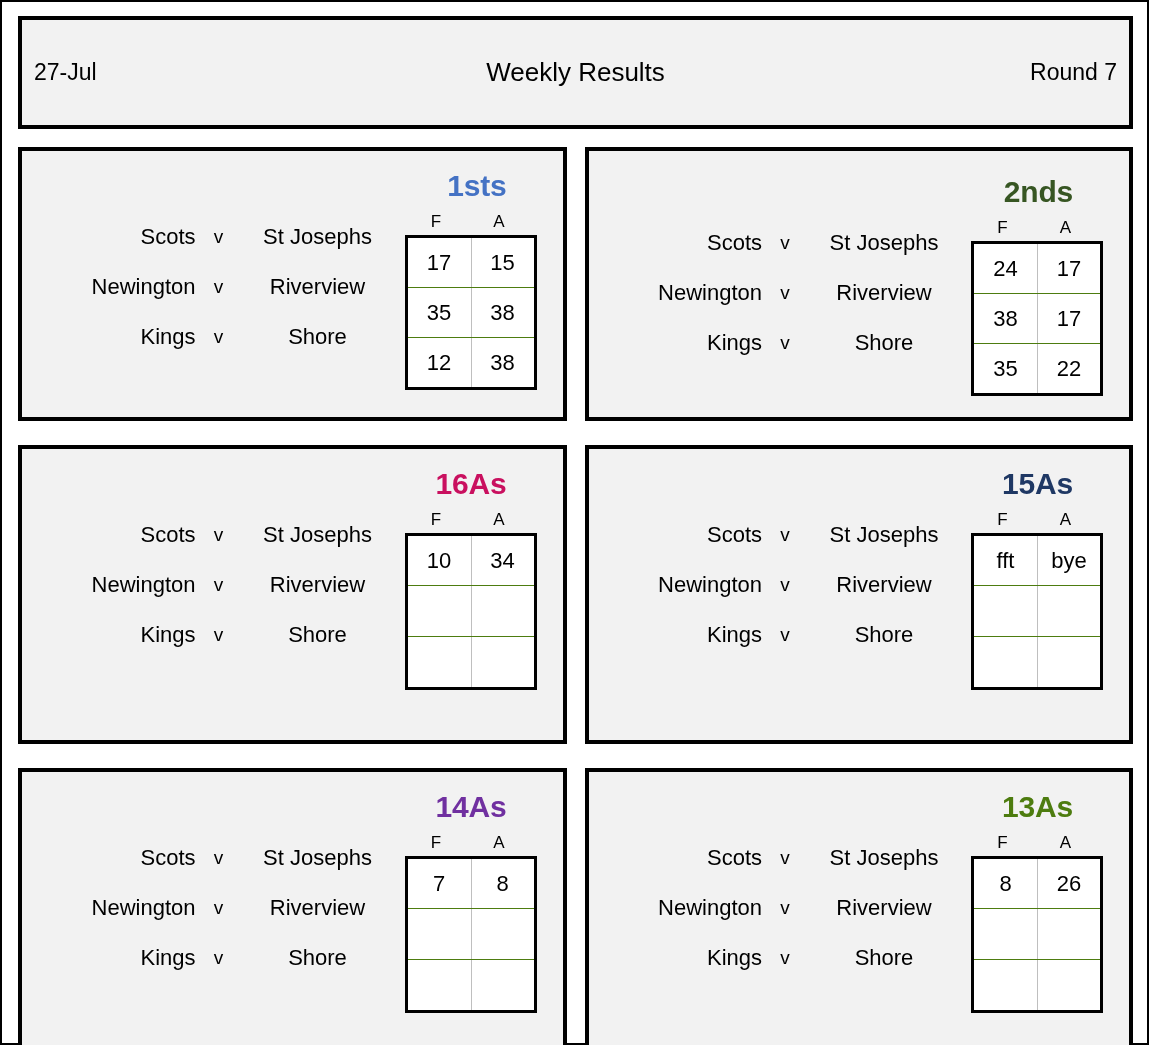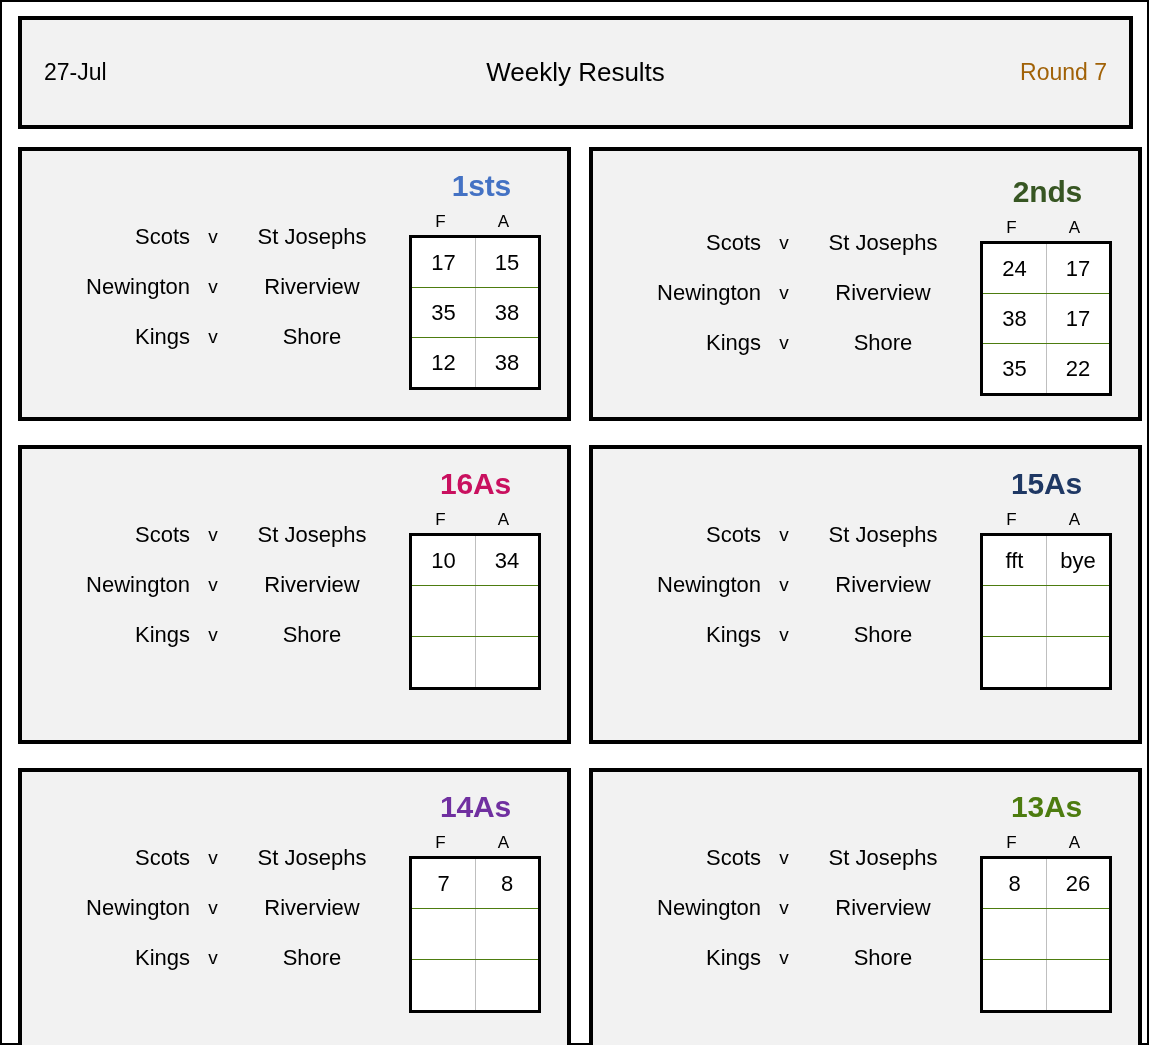--- a/index.html
+++ b/index.html
@@ -21,21 +21,21 @@
   }
 
   
   .header-bar {
     position: relative;
     height: 113px;
     background: #F2F2F2;
     border: 4px solid #000000;
     display: flex;
     align-items: center;
-    padding: 0 22px;
+    padding: 0 12px;
   }
   .header-date {
     font-size: 23px;
     color: #000000;
     white-space: nowrap;
     flex: 0 0 auto;
     width: 200px;
     text-align: left;
   }
   .header-center {
@@ -44,21 +44,21 @@
     line-height: 1.42;
   }
   .header-title-main,
   .header-title-sub {
     font-size: 26px;
     color: #000000;
     white-space: nowrap;
   }
   .header-round {
     font-size: 23px;
-    color: #a16207;
+    color: #000000;
     white-space: nowrap;
     flex: 0 0 auto;
     width: 200px;
     text-align: right;
   }
 
   
   .panel-grid {
     margin-top: 18px;
     display: grid;
@@ -92,21 +92,21 @@
     margin-top: 10px;
     display: flex;
     align-items: flex-start;
     justify-content: flex-end;
   }
 
   .fixtures {
     display: flex;
     flex-direction: column;
     justify-content: flex-start;
-    padding-right: 21px;
+    padding-right: 11px;
   }
 
   .fixture-row {
     display: flex;
     align-items: center;
     font-size: 22px;
     color: #000000;
     white-space: nowrap;
   }
   .fx-home { width: 152px; text-align: right; }

